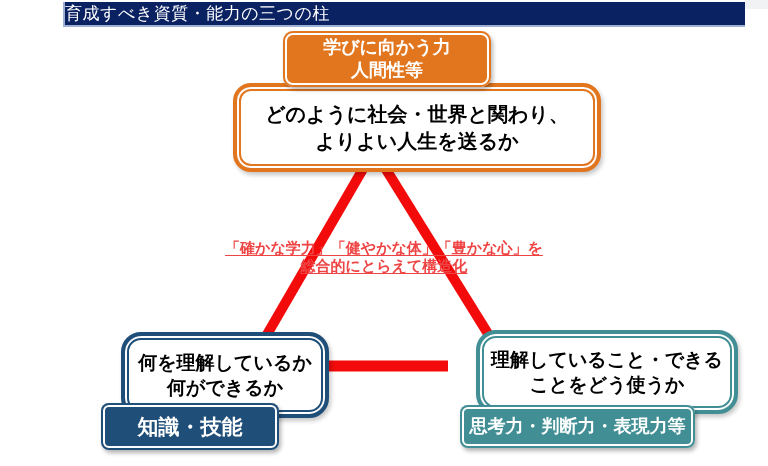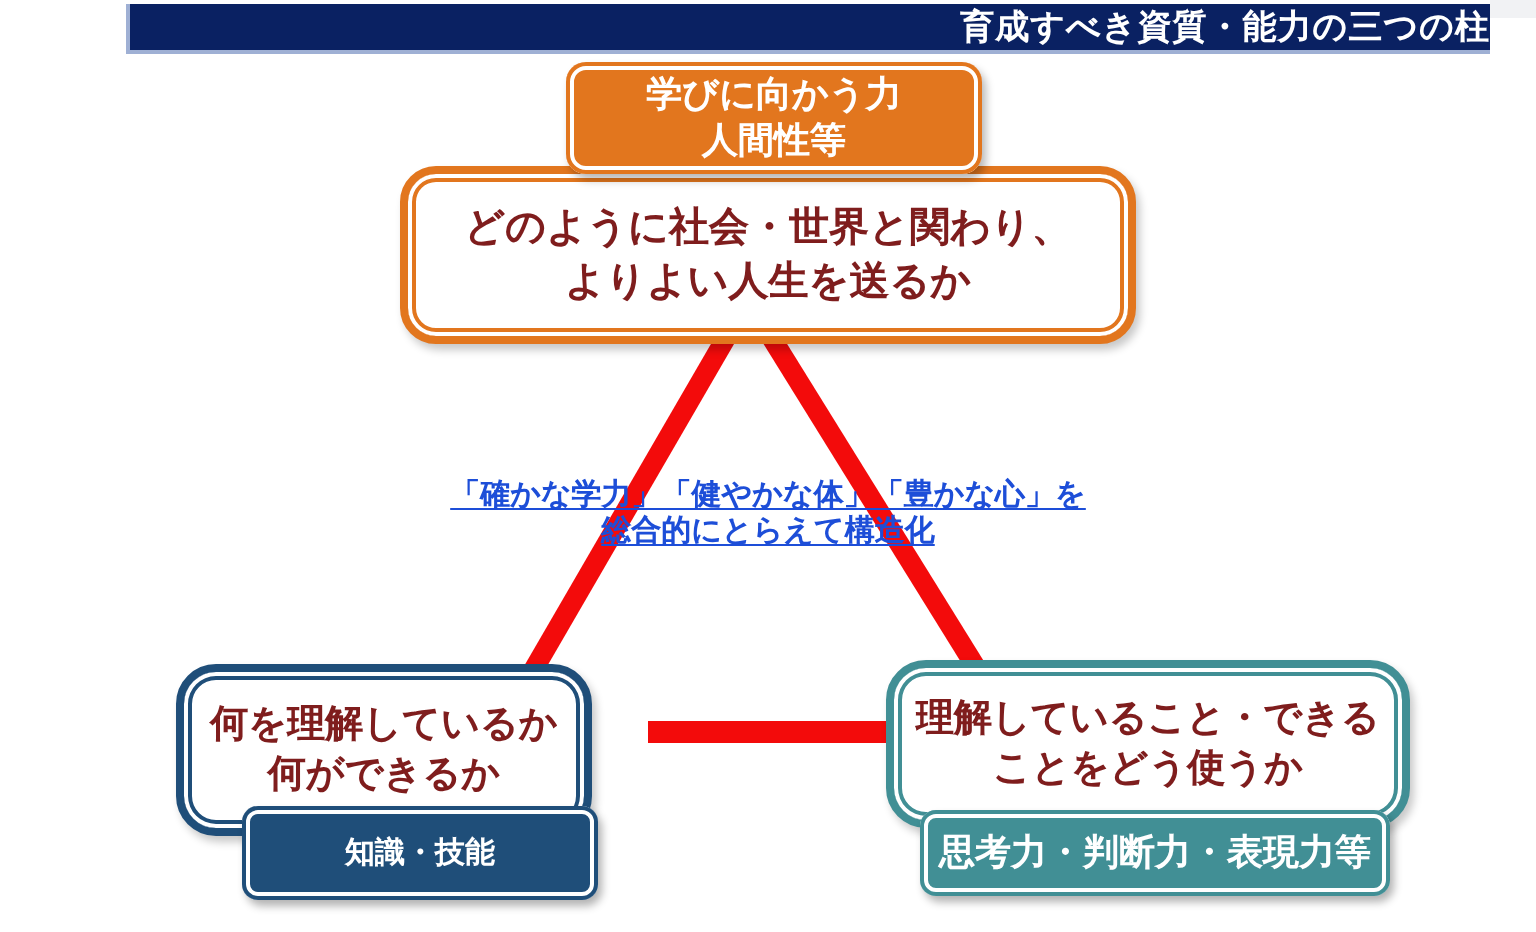--- a/index.html
+++ b/index.html
@@ -2,34 +2,34 @@
 <html><head>
 <meta charset="utf-8">
 <style>
   html,body{margin:0;padding:0;background:#fff;}
   .stage{
     position:relative;width:768px;height:466px;background:#fff;overflow:hidden;
     font-family:"Liberation Sans","DejaVu Sans",sans-serif;
   }
   .title-bar{
     position:absolute;left:63px;top:2px;width:682px;height:25px;
-    background:#0A2162;color:#fff;font-weight:bold;font-size:17px;letter-spacing:.5px;
-    display:flex;align-items:center;justify-content:flex-end;
+    background:#0A2162;color:#fff;font-weight:normal;font-size:17px;letter-spacing:.5px;
+    display:flex;align-items:center;justify-content:flex-start;
     border-left:2px solid #9fb0d4;border-bottom:2px solid #9fb0d4;
     z-index:2;box-sizing:border-box;
   }
   .corner-strip{
     position:absolute;left:745px;top:0;width:23px;height:9px;background:#f1f2f4;z-index:1;
   }
   .triangle{position:absolute;left:0;top:0;z-index:1;}
   .triangle line{stroke:#F30B0B;}
   .box{
     position:absolute;background:#fff;z-index:2;box-sizing:border-box;
     display:flex;align-items:center;justify-content:center;text-align:center;
-    font-weight:bold;color:#7f1d1d;
+    font-weight:bold;color:#000000;margin-left:33px;
   }
   .box .q{white-space:pre-line;line-height:1.32;}
   .orange-box{
     left:200px;top:83px;width:368px;height:89px;border-radius:18px;
     border:4px solid #E2761E;font-size:20px;
     box-shadow:inset 0 0 0 2px #fff,inset 0 0 0 4px #E2761E,2px 3px 4px rgba(0,0,0,.22);
   }
   .navy-box{
     left:88px;top:332px;width:208px;height:86px;border-radius:20px;
     border:4px solid #1F4E79;font-size:19px;
@@ -44,33 +44,33 @@
     position:absolute;z-index:3;color:#fff;font-weight:bold;box-sizing:border-box;
     display:flex;align-items:center;justify-content:center;text-align:center;
   }
   .tag .t{white-space:pre-line;line-height:1.3;}
   .orange-tag{
     left:283px;top:31px;width:208px;height:56px;border-radius:10px;background:#E2761E;
     font-size:18px;
     box-shadow:inset 0 0 0 2px #E2761E,inset 0 0 0 4px #fff,2px 3px 4px rgba(0,0,0,.28);
   }
   .navy-tag{
-    left:121px;top:403px;width:178px;height:47px;border-radius:8px;background:#1F4E79;
-    font-size:15px;
+    left:101px;top:403px;width:178px;height:47px;border-radius:8px;background:#1F4E79;
+    font-size:21px;
     box-shadow:inset 0 0 0 2px #1F4E79,inset 0 0 0 4px #fff,2px 3px 4px rgba(0,0,0,.3);
   }
   .teal-tag{
     left:460px;top:405px;width:235px;height:43px;border-radius:8px;background:#418F95;
     font-size:18px;
     box-shadow:inset 0 0 0 2px #418F95,inset 0 0 0 4px #fff,2px 3px 4px rgba(0,0,0,.3);
   }
   .center-note{
     position:absolute;left:184px;top:239px;width:400px;z-index:2;
     font-family:"Liberation Serif","DejaVu Serif",serif;
-    font-weight:bold;font-size:15px;line-height:1.22;color:#1d4ed8;text-align:center;
+    font-weight:bold;font-size:15px;line-height:1.22;color:#ef4444;text-align:center;
     white-space:pre-line;text-decoration:underline;text-underline-offset:2px;
   }
 </style>
 </head>
 <body>
 
 <div class="stage">
 
   <div class="corner-strip"></div>
 

